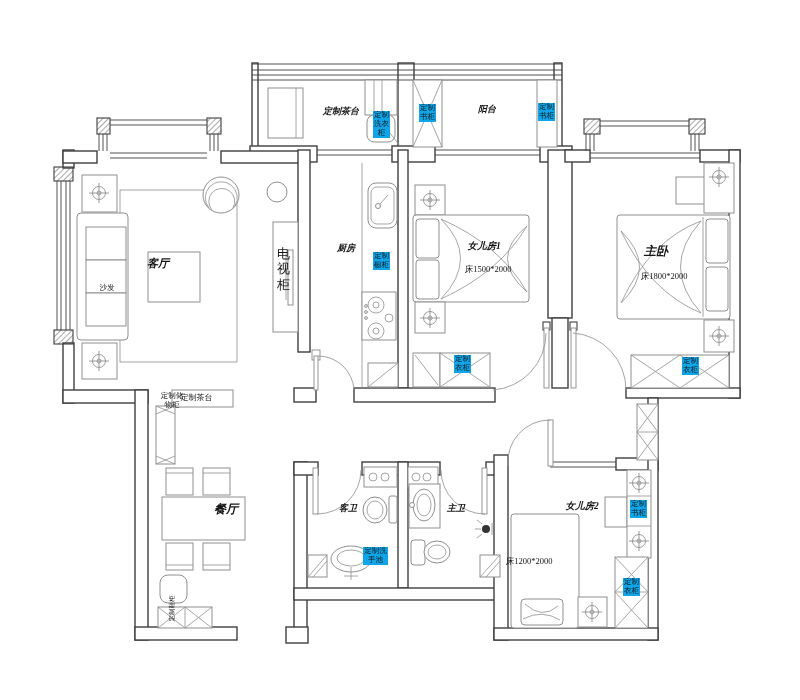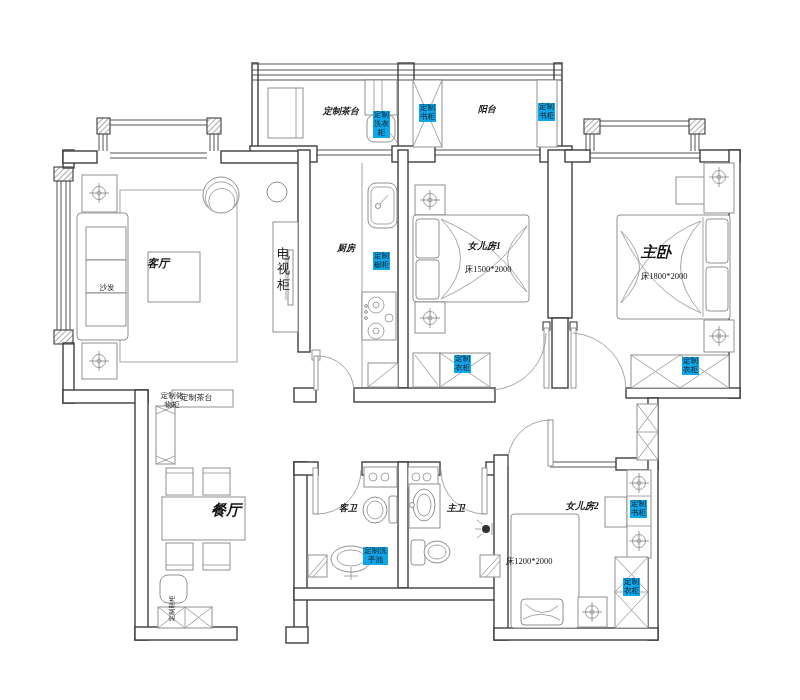--- a/index.html
+++ b/index.html
@@ -12,21 +12,21 @@
   .wall{fill:#ffffff;stroke:var(--wall);stroke-width:1.4;}
   .pier{fill:#ffffff;stroke:var(--wall);stroke-width:1.1;}
   .hatch{fill:url(#hatchp);stroke:var(--wall);stroke-width:1.1;}
   .win{stroke:var(--wall);stroke-width:0.9;fill:none;}
   .furn{fill:#ffffff;stroke:var(--furn);stroke-width:1;}
   .thin{fill:none;stroke:var(--furn);stroke-width:0.8;}
   .door{fill:none;stroke:#9a9a9a;stroke-width:0.9;}
   .leaf{fill:#ffffff;stroke:#8a8a8a;stroke-width:0.9;}
   .dark{fill:#333;stroke:none;}
   .lbl{position:absolute;color:var(--txt);text-align:center;line-height:1.18;white-space:normal;}
-  .room{font-weight:bold;font-style:italic;font-size:15px;font-family:"Liberation Serif",serif;}
+  .room{font-weight:bold;font-style:italic;font-size:12px;font-family:"Liberation Serif",serif;}
   .rs{font-size:9px;}
   .dim{font-size:8.5px;font-family:"Liberation Serif",serif;}
   .sm{font-size:7.5px;font-family:"Liberation Serif",serif;word-break:break-all;}
   .bg{background:#0ea5e9;}
   .shoe{transform:rotate(-90deg);transform-origin:center;font-size:6.5px;width:26px;
         word-break:break-all;line-height:1.05;font-family:"Liberation Serif",serif;}
 </style>
 </head>
 <body>
 

